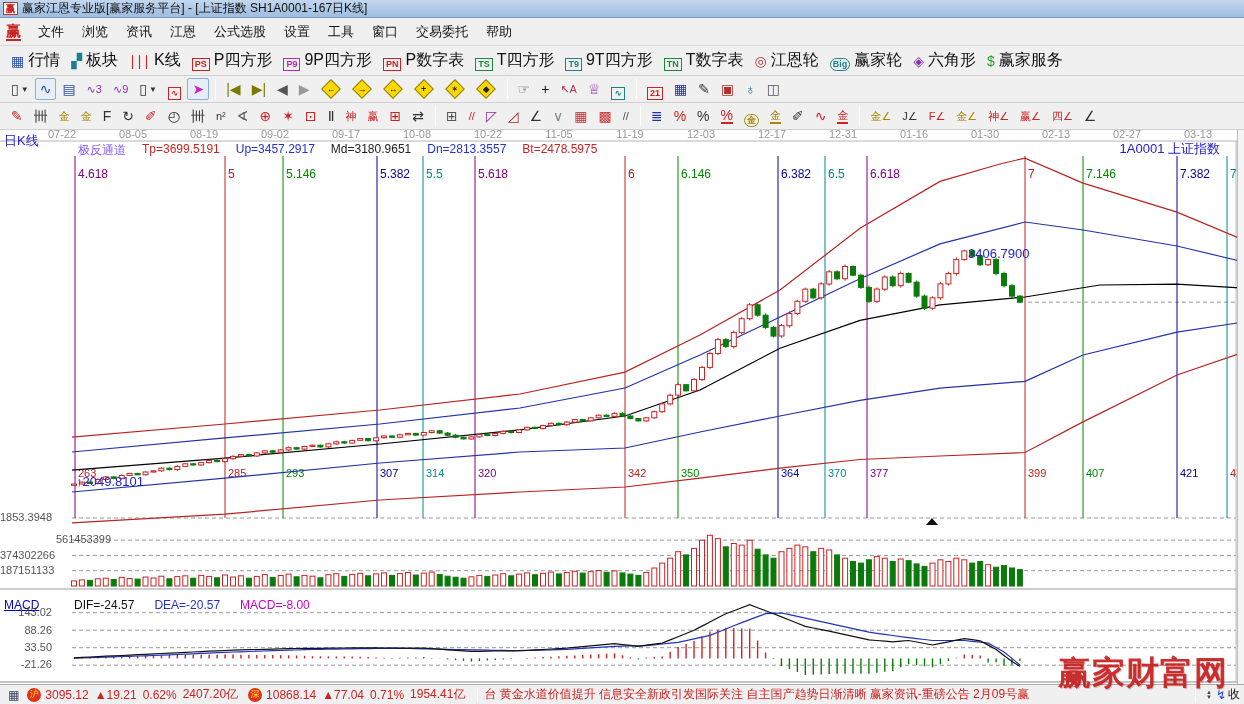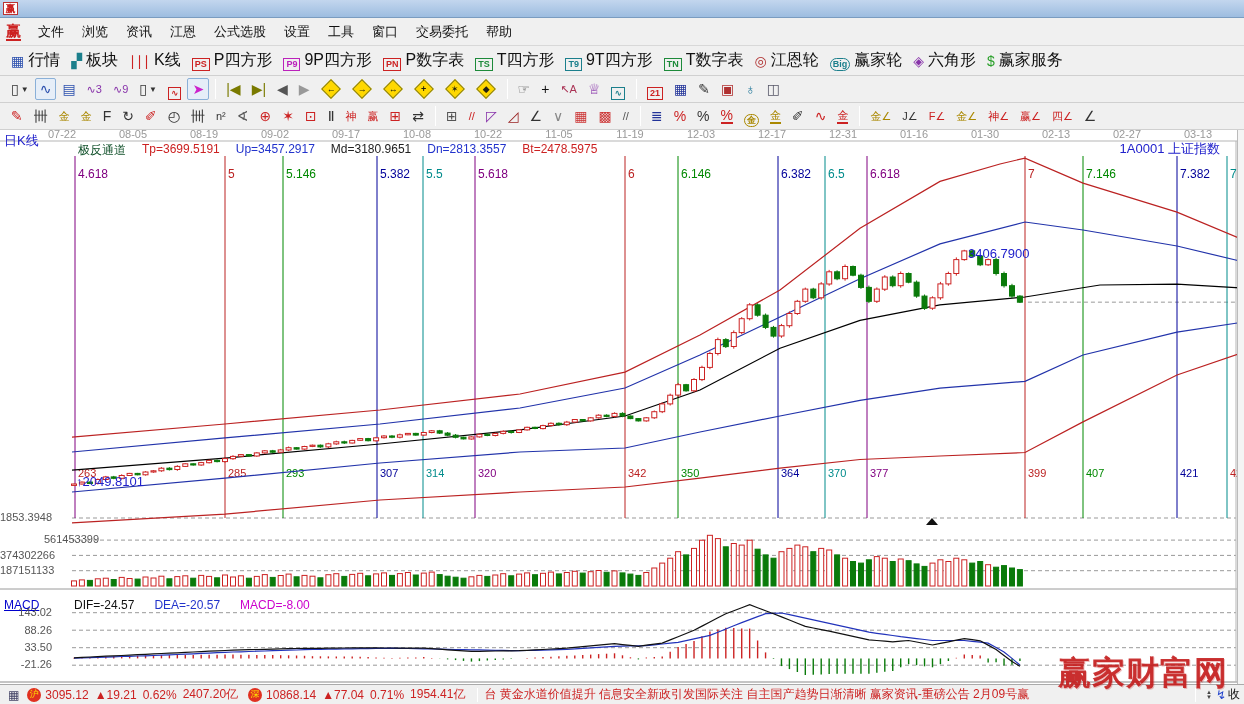--- a/index.html
+++ b/index.html
@@ -56,20 +56,21 @@
     font-size:33px; font-weight:bold; letter-spacing:1px; pointer-events:none;
     text-shadow:1px 1px 0 rgba(195,25,25,0.25); }
   .right-strip { position:absolute; left:1237px; top:130px; width:7px; height:554px; background:#f4f4f4;
     border-left:1px solid #bbb; z-index:2; }
 </style>
 </head>
 <body>
 
 <div class="titlebar">
   <span class="title-icon">赢</span>
+  <span class="title-text">赢家江恩专业版[赢家服务平台] - [上证指数  SH1A0001-167日K线]</span>
 </div>
 
 <div class="menubar">
   <span class="menu-logo">赢</span>
   <div id="menu-items" style="display:flex;">
       <span class="menu-item">文件</span>
       <span class="menu-item">浏览</span>
       <span class="menu-item">资讯</span>
       <span class="menu-item">江恩</span>
       <span class="menu-item">公式选股</span>
@@ -957,33 +958,33 @@
       <line x1="1011.982" y1="658.4" x2="1011.982" y2="664.8" stroke="#0a7a0a" stroke-width="1.4"></line>
       <line x1="1019.9309999999999" y1="658.4" x2="1019.9309999999999" y2="661.0" stroke="#0a7a0a" stroke-width="1.4"></line>
       <polyline points="74.0,658.1 81.9,657.8 89.9,657.6 97.8,657.3 105.8,657.1 113.7,656.8 121.7,656.5 129.6,656.3 137.6,656.0 145.5,655.8 153.5,655.5 161.4,655.2 169.4,654.8 177.3,654.5 185.3,654.1 193.2,653.8 201.2,653.4 209.1,653.1 217.1,652.7 225.0,652.4 233.0,652.0 240.9,651.8 248.9,651.5 256.8,651.2 264.8,651.0 272.7,650.7 280.7,650.5 288.6,650.2 296.6,650.0 304.5,649.7 312.5,649.5 320.4,649.3 328.4,649.2 336.3,649.1 344.3,648.9 352.2,648.8 360.2,648.7 368.1,648.6 376.1,648.4 384.0,648.3 392.0,648.2 399.9,648.3 407.9,648.5 415.8,648.7 423.8,648.8 431.7,649.0 439.7,649.1 447.6,649.3 455.6,649.5 463.5,649.6 471.4,649.8 479.4,649.9 487.3,650.1 495.3,650.3 503.2,650.4 511.2,650.6 519.1,650.7 527.1,650.5 535.0,650.3 543.0,650.1 550.9,649.9 558.9,649.7 566.8,649.5 574.8,648.9 582.7,648.4 590.7,647.9 598.6,647.3 606.6,646.8 614.5,646.3 622.5,646.1 630.4,645.9 638.4,645.8 646.3,645.6 654.3,644.8 662.2,644.0 670.2,643.2 678.1,642.4 686.1,640.7 694.0,638.9 702.0,637.1 709.9,635.4 717.9,632.2 725.8,629.0 733.8,625.8 741.7,622.6 749.7,619.6 757.6,616.6 765.6,613.7 773.5,613.3 781.5,613.0 789.4,614.7 797.4,616.4 805.3,618.1 813.3,619.9 821.2,621.6 829.2,623.4 837.1,625.2 845.1,626.9 853.0,628.7 861.0,630.4 868.9,632.2 876.8,633.3 884.8,634.4 892.7,635.5 900.7,636.7 908.6,637.6 916.6,638.6 924.5,639.5 932.5,640.5 940.4,640.5 948.4,640.5 956.3,640.5 964.3,640.5 972.2,641.4 980.2,642.2 988.1,643.1 996.1,647.5 1004.0,652.0 1012.0,658.4 1019.9,665.0" fill="none" stroke="#2233bb" stroke-width="1.2"></polyline>
       <polyline points="74.0,657.8 81.9,657.4 89.9,657.0 97.8,656.6 105.8,656.2 113.7,655.8 121.7,655.5 129.6,655.1 137.6,654.7 145.5,654.3 153.5,653.9 161.4,653.5 169.4,653.2 177.3,652.8 185.3,652.4 193.2,652.0 201.2,651.6 209.1,651.2 217.1,650.9 225.0,650.5 233.0,650.1 240.9,649.9 248.9,649.7 256.8,649.5 264.8,649.3 272.7,649.1 280.7,648.9 288.6,648.7 296.6,648.5 304.5,648.4 312.5,648.3 320.4,648.3 328.4,648.2 336.3,648.1 344.3,648.0 352.2,647.9 360.2,647.9 368.1,647.9 376.1,647.9 384.0,648.0 392.0,648.0 399.9,648.1 407.9,648.1 415.8,648.1 423.8,648.2 431.7,648.7 439.7,649.2 447.6,649.8 455.6,650.3 463.5,650.8 471.4,651.4 479.4,651.3 487.3,651.2 495.3,651.0 503.2,650.9 511.2,650.8 519.1,650.7 527.1,650.3 535.0,649.9 543.0,649.5 550.9,649.0 558.9,648.6 566.8,648.2 574.8,647.4 582.7,646.7 590.7,645.9 598.6,645.2 606.6,644.4 614.5,643.7 622.5,644.6 630.4,645.4 638.4,646.3 646.3,645.2 654.3,644.1 662.2,643.1 670.2,639.9 678.1,636.7 686.1,633.5 694.0,630.3 702.0,626.1 709.9,622.0 717.9,617.8 725.8,613.7 733.8,610.7 741.7,607.7 749.7,604.7 757.6,607.7 765.6,610.7 773.5,613.7 781.5,616.9 789.4,620.0 797.4,623.2 805.3,626.4 813.3,628.0 821.2,629.6 829.2,631.2 837.1,632.8 845.1,634.6 853.0,636.3 861.0,638.1 868.9,639.9 876.8,640.5 884.8,641.1 892.7,641.8 900.7,641.1 908.6,640.5 916.6,642.0 924.5,643.5 932.5,645.0 940.4,643.4 948.4,641.8 956.3,640.2 964.3,638.6 972.2,639.7 980.2,640.8 988.1,645.1 996.1,649.5 1004.0,655.5 1012.0,661.6 1019.9,666.3" fill="none" stroke="#111111" stroke-width="1.2"></polyline>
     </g>
     <polygon points="926,525 938,525 932,518" fill="#111"></polygon>
   </svg>
 
 <span class="ovl blue-label" style="left:4px; top:132px;">日K线</span>
 <div class="ovl" id="legend">
-    <span style="color: #14532d;">极反通道</span>
+    <span style="color: #8b5cf6;">极反通道</span>
     <span style="color: rgb(204, 34, 34);">Tp=3699.5191</span>
     <span style="color: rgb(34, 51, 204);">Up=3457.2917</span>
     <span style="color: rgb(34, 34, 34);">Md=3180.9651</span>
     <span style="color: rgb(34, 51, 204);">Dn=2813.3557</span>
     <span style="color: rgb(204, 34, 34);">Bt=2478.5975</span>
   </div>
 <span class="ovl blue-label" style="right:24px; top:140px;">1A0001  上证指数</span>
 <span class="ovl blue-label" style="left:968px; top:246px;">3406.7900</span>
 <span class="ovl blue-label" style="left:76px; top:474px;"><span>↑</span><span>2049.8101</span></span>
 <span class="ovl axis-label" style="left:0px; top:511px;">1853.3948</span>
 <div id="vol-axis">
-    <span class="ovl axis-label" style="left: 4px; top: 533px; padding-left: 40px;">561453399</span>
+    <span class="ovl axis-label" style="left: 16px; top: 533px; padding-left: 40px;">561453399</span>
     <span class="ovl axis-label" style="left: 0px; top: 549px;">374302266</span>
     <span class="ovl axis-label" style="left: 0px; top: 564px;">187151133</span>
   </div>
 <div class="ovl" id="macd-legend">
     <span style="color: rgb(0, 0, 204); width: 70px; text-decoration: underline;">MACD</span>
     <span style="color: rgb(17, 17, 17); margin-right: 20px;">DIF=-24.57</span>
     <span style="color: rgb(34, 51, 204); margin-right: 20px;">DEA=-20.57</span>
     <span style="color: rgb(204, 0, 204); margin-right: 20px;">MACD=-8.00</span>
   </div>
 <div id="macd-axis">

